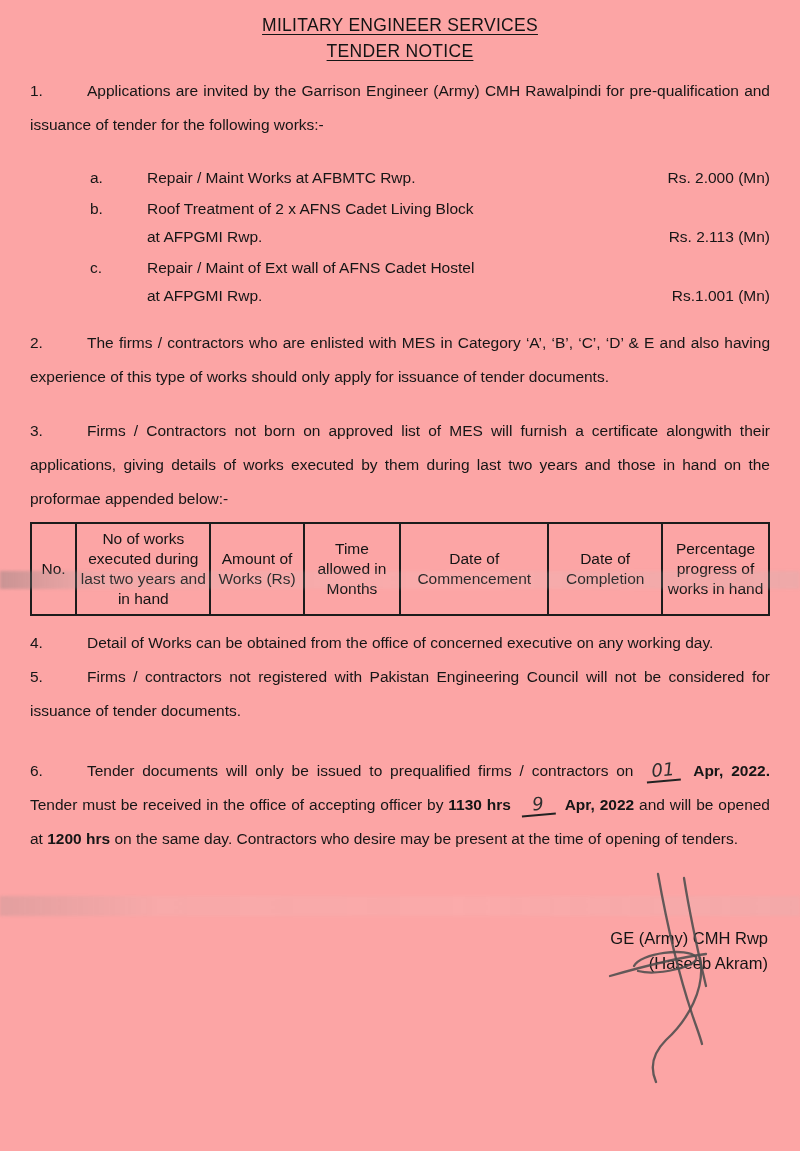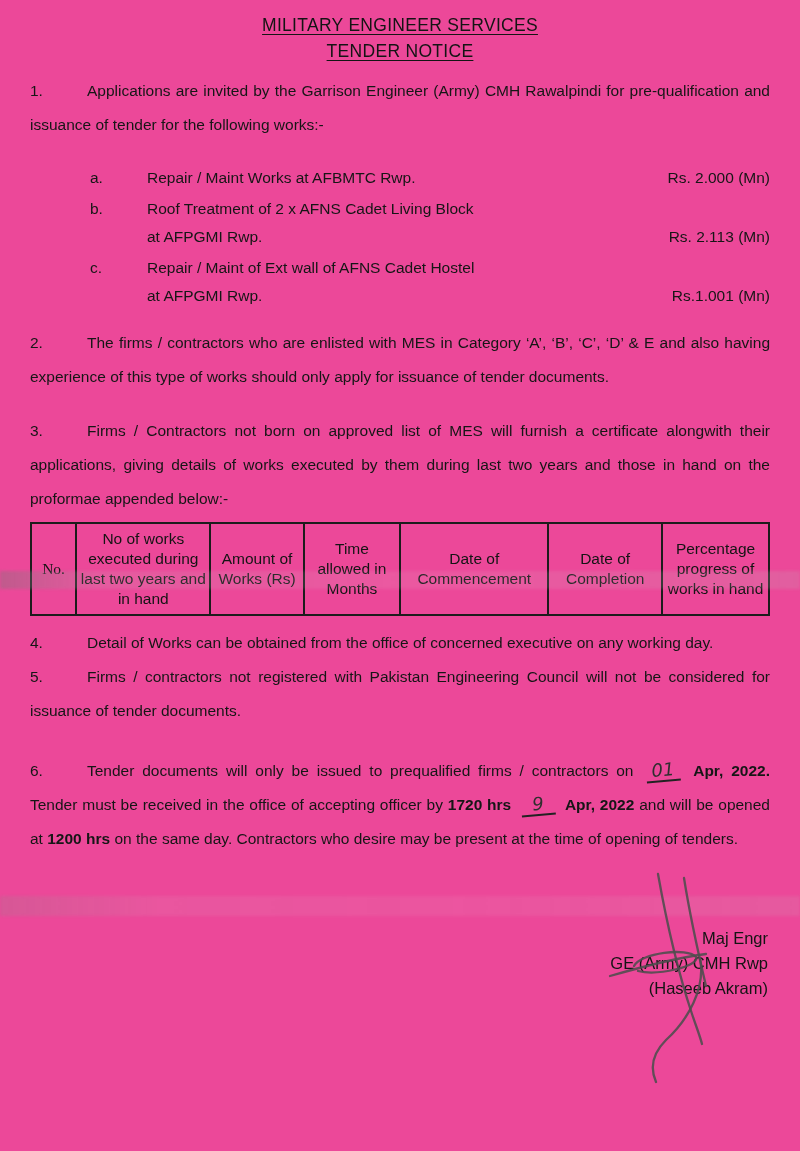--- a/index.html
+++ b/index.html
@@ -2,21 +2,21 @@
 <html><head>
 <meta charset="utf-8">
 <style>
   html,body{margin:0;padding:0;}
   body{
     width:800px;height:1151px;background:#f2f2f2;
     font-family:"Liberation Sans",sans-serif;
   }
   .page{
     position:relative;width:800px;height:1151px;box-sizing:border-box;
-    padding:10px 30px 0 30px;background:#ec4899;color:#161616;
+    padding:10px 30px 0 30px;background:#fca5a5;color:#161616;
     overflow:hidden;
   }
   
   .scan-band{position:absolute;left:0;width:100%;pointer-events:none;filter:blur(1.5px);}
   .band1{top:571px;height:18px;
     background:linear-gradient(90deg,rgba(120,120,120,.38) 0%,rgba(190,190,190,.16) 12%,rgba(228,228,228,.10) 55%,rgba(185,185,185,.20) 100%);}
   .band2{top:896px;height:20px;
     background:linear-gradient(90deg,rgba(140,140,140,.22) 0%,rgba(210,210,210,.10) 20%,rgba(230,230,230,.08) 60%,rgba(195,195,195,.14) 100%);}
 
   .title{text-align:center;margin-top:2px;}
@@ -40,21 +40,21 @@
   .work-row{display:flex;align-items:flex-end;font-size:15.5px;line-height:28px;margin-top:3px;}
   .w-letter{flex:none;width:57px;align-self:flex-start;}
   .w-desc{flex:1;}
   .w-amount{flex:none;}
 
   .protable{width:100%;border-collapse:collapse;margin-top:6px;table-layout:fixed;}
   .protable th{
     border:2px solid #1c1c1c;font-weight:400;font-size:15.5px;line-height:20px;
     text-align:center;vertical-align:middle;padding:5px 3px;color:#141414;
   }
-  .protable th:nth-child(1){width:5.5%;font-family:Liberation Serif, serif;}
+  .protable th:nth-child(1){width:5.5%;}
   .protable th:nth-child(2){width:18.5%;}
   .protable th:nth-child(3){width:12.5%;}
   .protable th:nth-child(4){width:13%;}
   .protable th:nth-child(5){width:20.5%;border-radius:20px;}
   .protable th:nth-child(6){width:15.5%;}
   .protable th:nth-child(7){width:14.5%;}
 
   .fill{
     display:inline-block;min-width:34px;text-align:center;
     border-bottom:2px solid #222;margin:0 5px;
@@ -133,33 +133,32 @@
   </table>
 
   <p class="para p4"><span class="pnum">4.</span><span>Detail of Works can be obtained from the office of concerned executive on any working day.</span></p>
 
   <p class="para p5"><span class="pnum">5.</span><span>Firms / contractors not registered with Pakistan Engineering Council will not be considered for issuance of tender documents.</span></p>
 
   <p class="para p6"><span class="pnum">6.</span><span>Tender documents will only be issued to prequalified firms / contractors on</span>
     <span class="fill">01</span>
     <span class="b">Apr, 2022.</span>
     <span>Tender must be received in the office of accepting officer by</span>
-    <span class="b">1720 hrs</span>
+    <span class="b">1130 hrs</span>
     <span class="fill">9</span>
     <span class="b">Apr, 2022</span>
     <span>and will be opened at</span>
     <span class="b">1200 hrs</span>
     <span>on the same day. Contractors who desire may be present at the time of opening of tenders.</span></p>
 
   <div class="signature">
     <svg class="sig-strokes" viewBox="0 0 330 224">
       <path d="M208,10 C216,55 228,108 242,150 C246,162 250,172 252,180"></path>
       <path d="M234,14 C240,52 248,88 256,122"></path>
       <path d="M160,112 C195,102 232,93 256,90"></path>
       <path d="M184,102 C190,89 238,83 246,93 C250,102 208,112 188,107"></path>
       <path d="M250,94 C256,124 238,156 216,176 C204,188 199,202 206,218"></path>
     </svg>
-    <div>Maj Engr</div>
     <div>GE (Army) CMH Rwp</div>
     <div>(Haseeb Akram)</div>
   </div>
 
 </div>
 
 </body></html>

